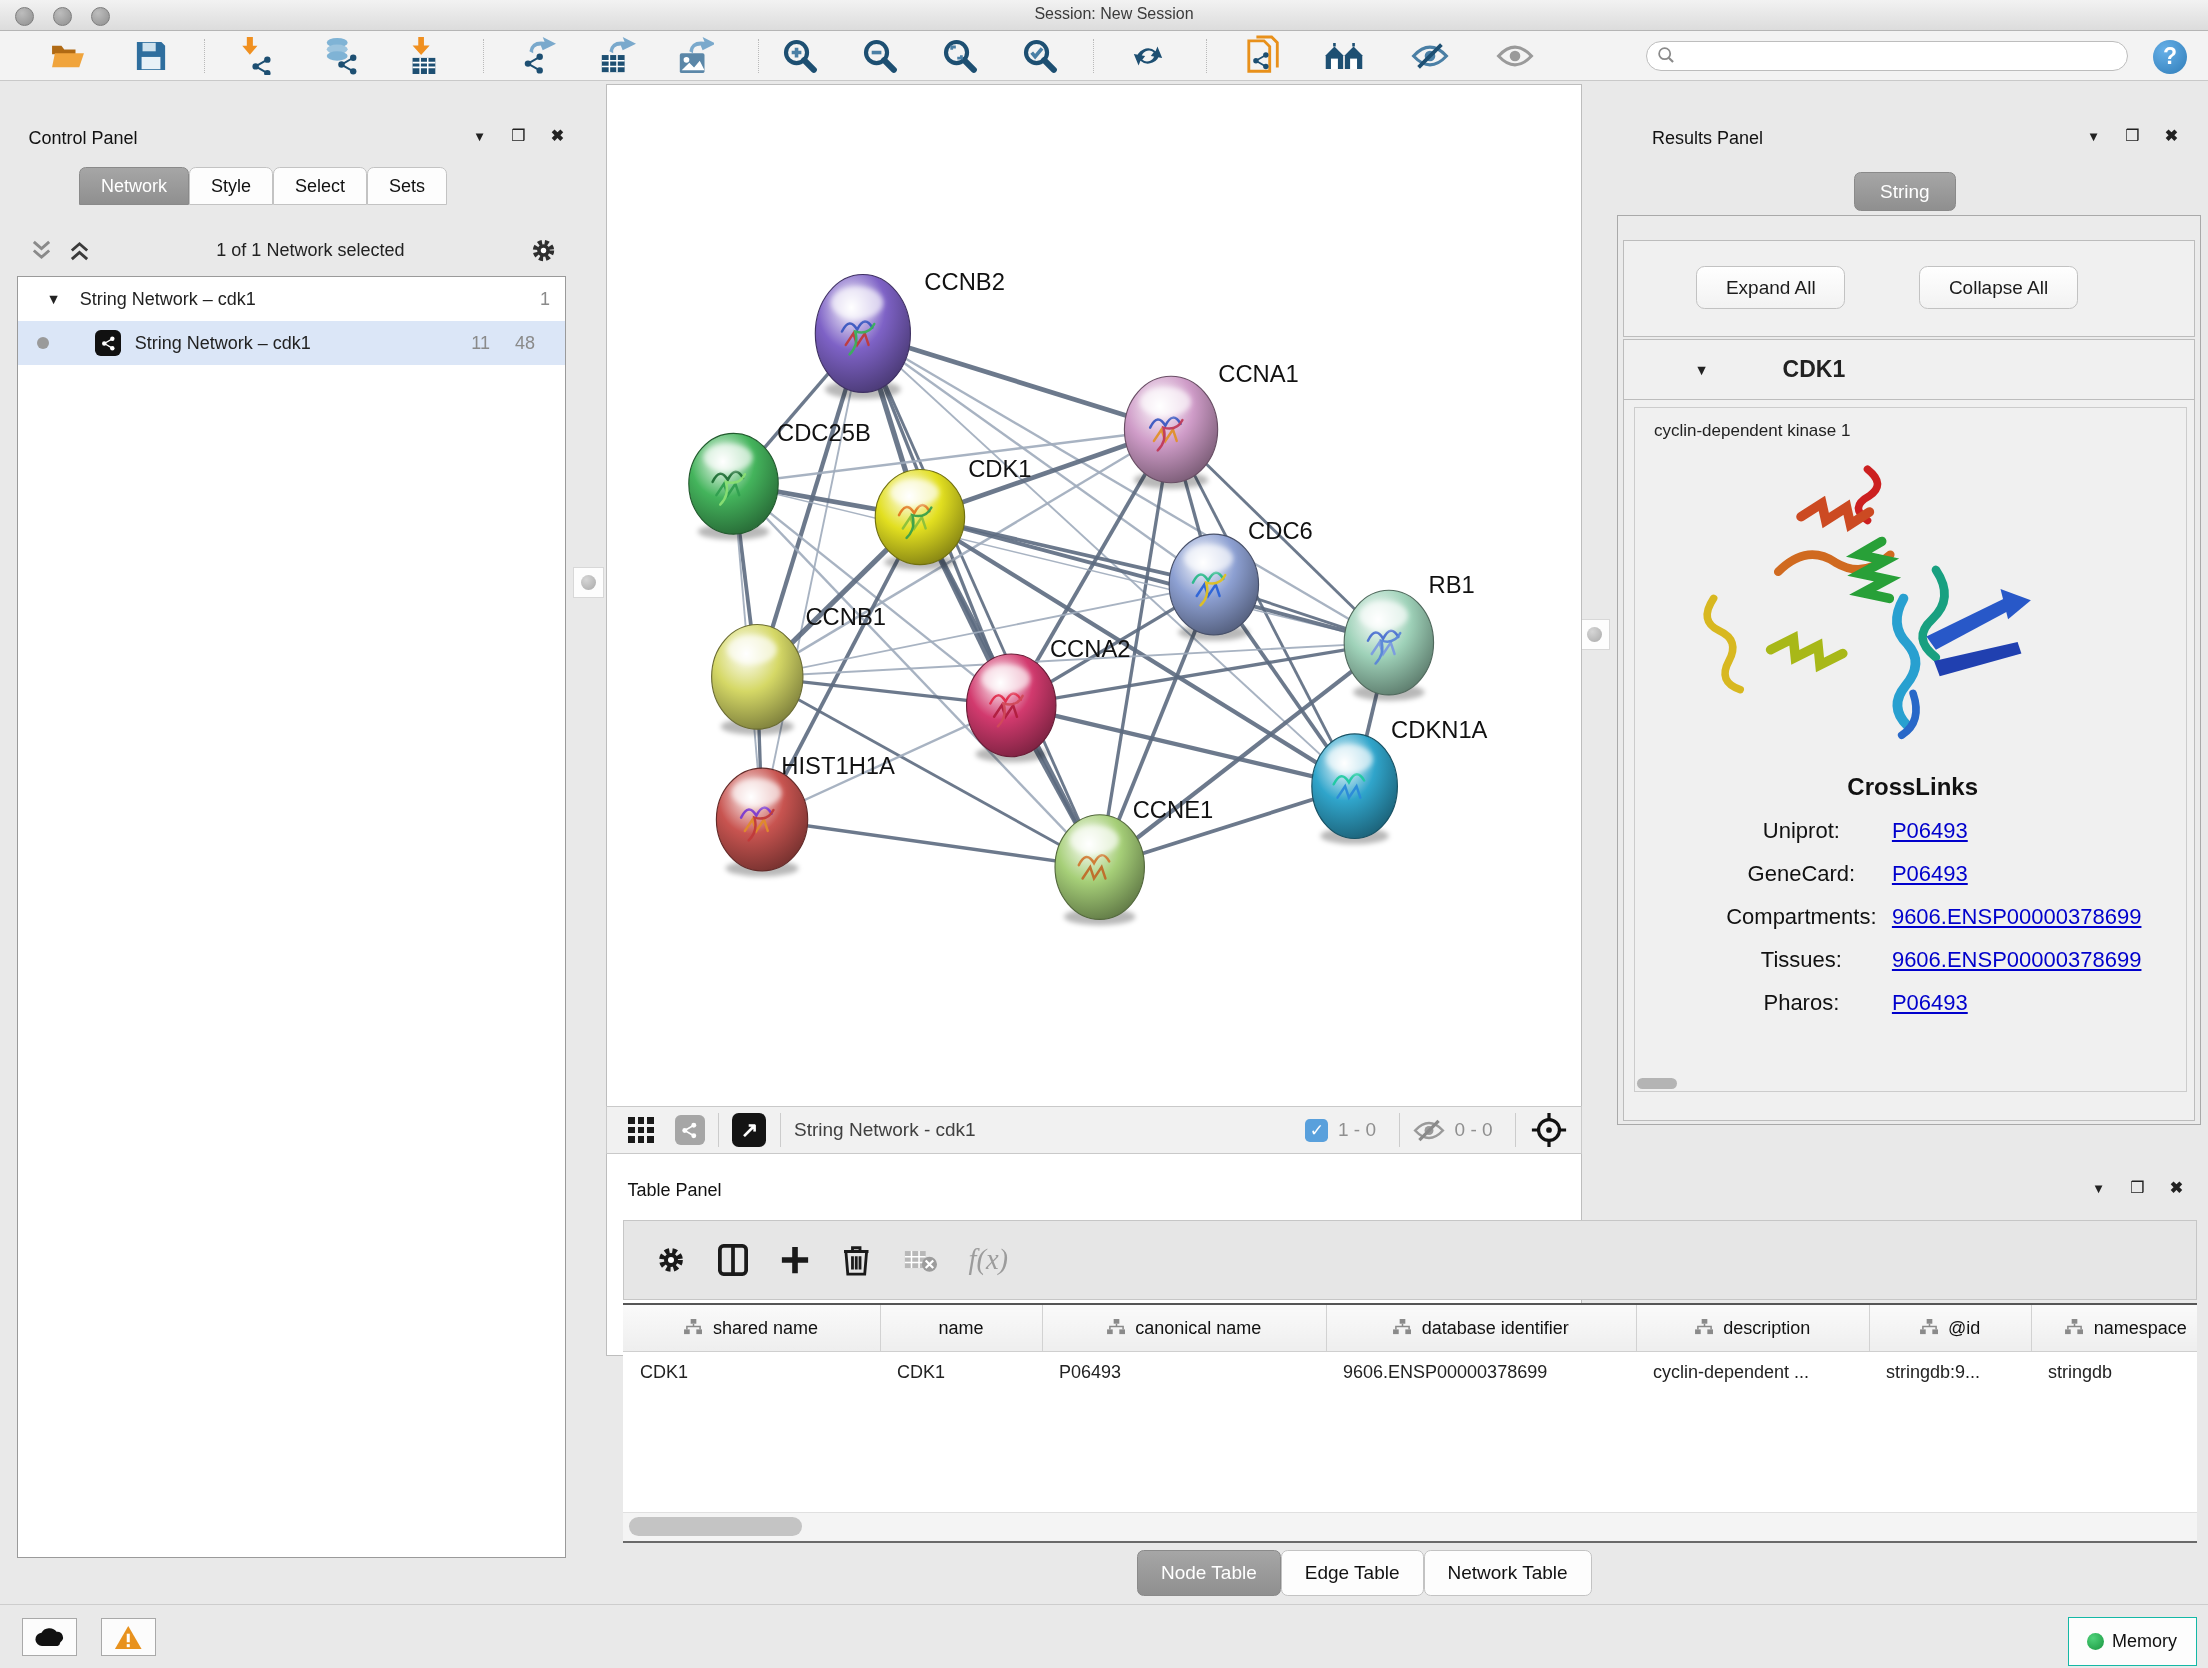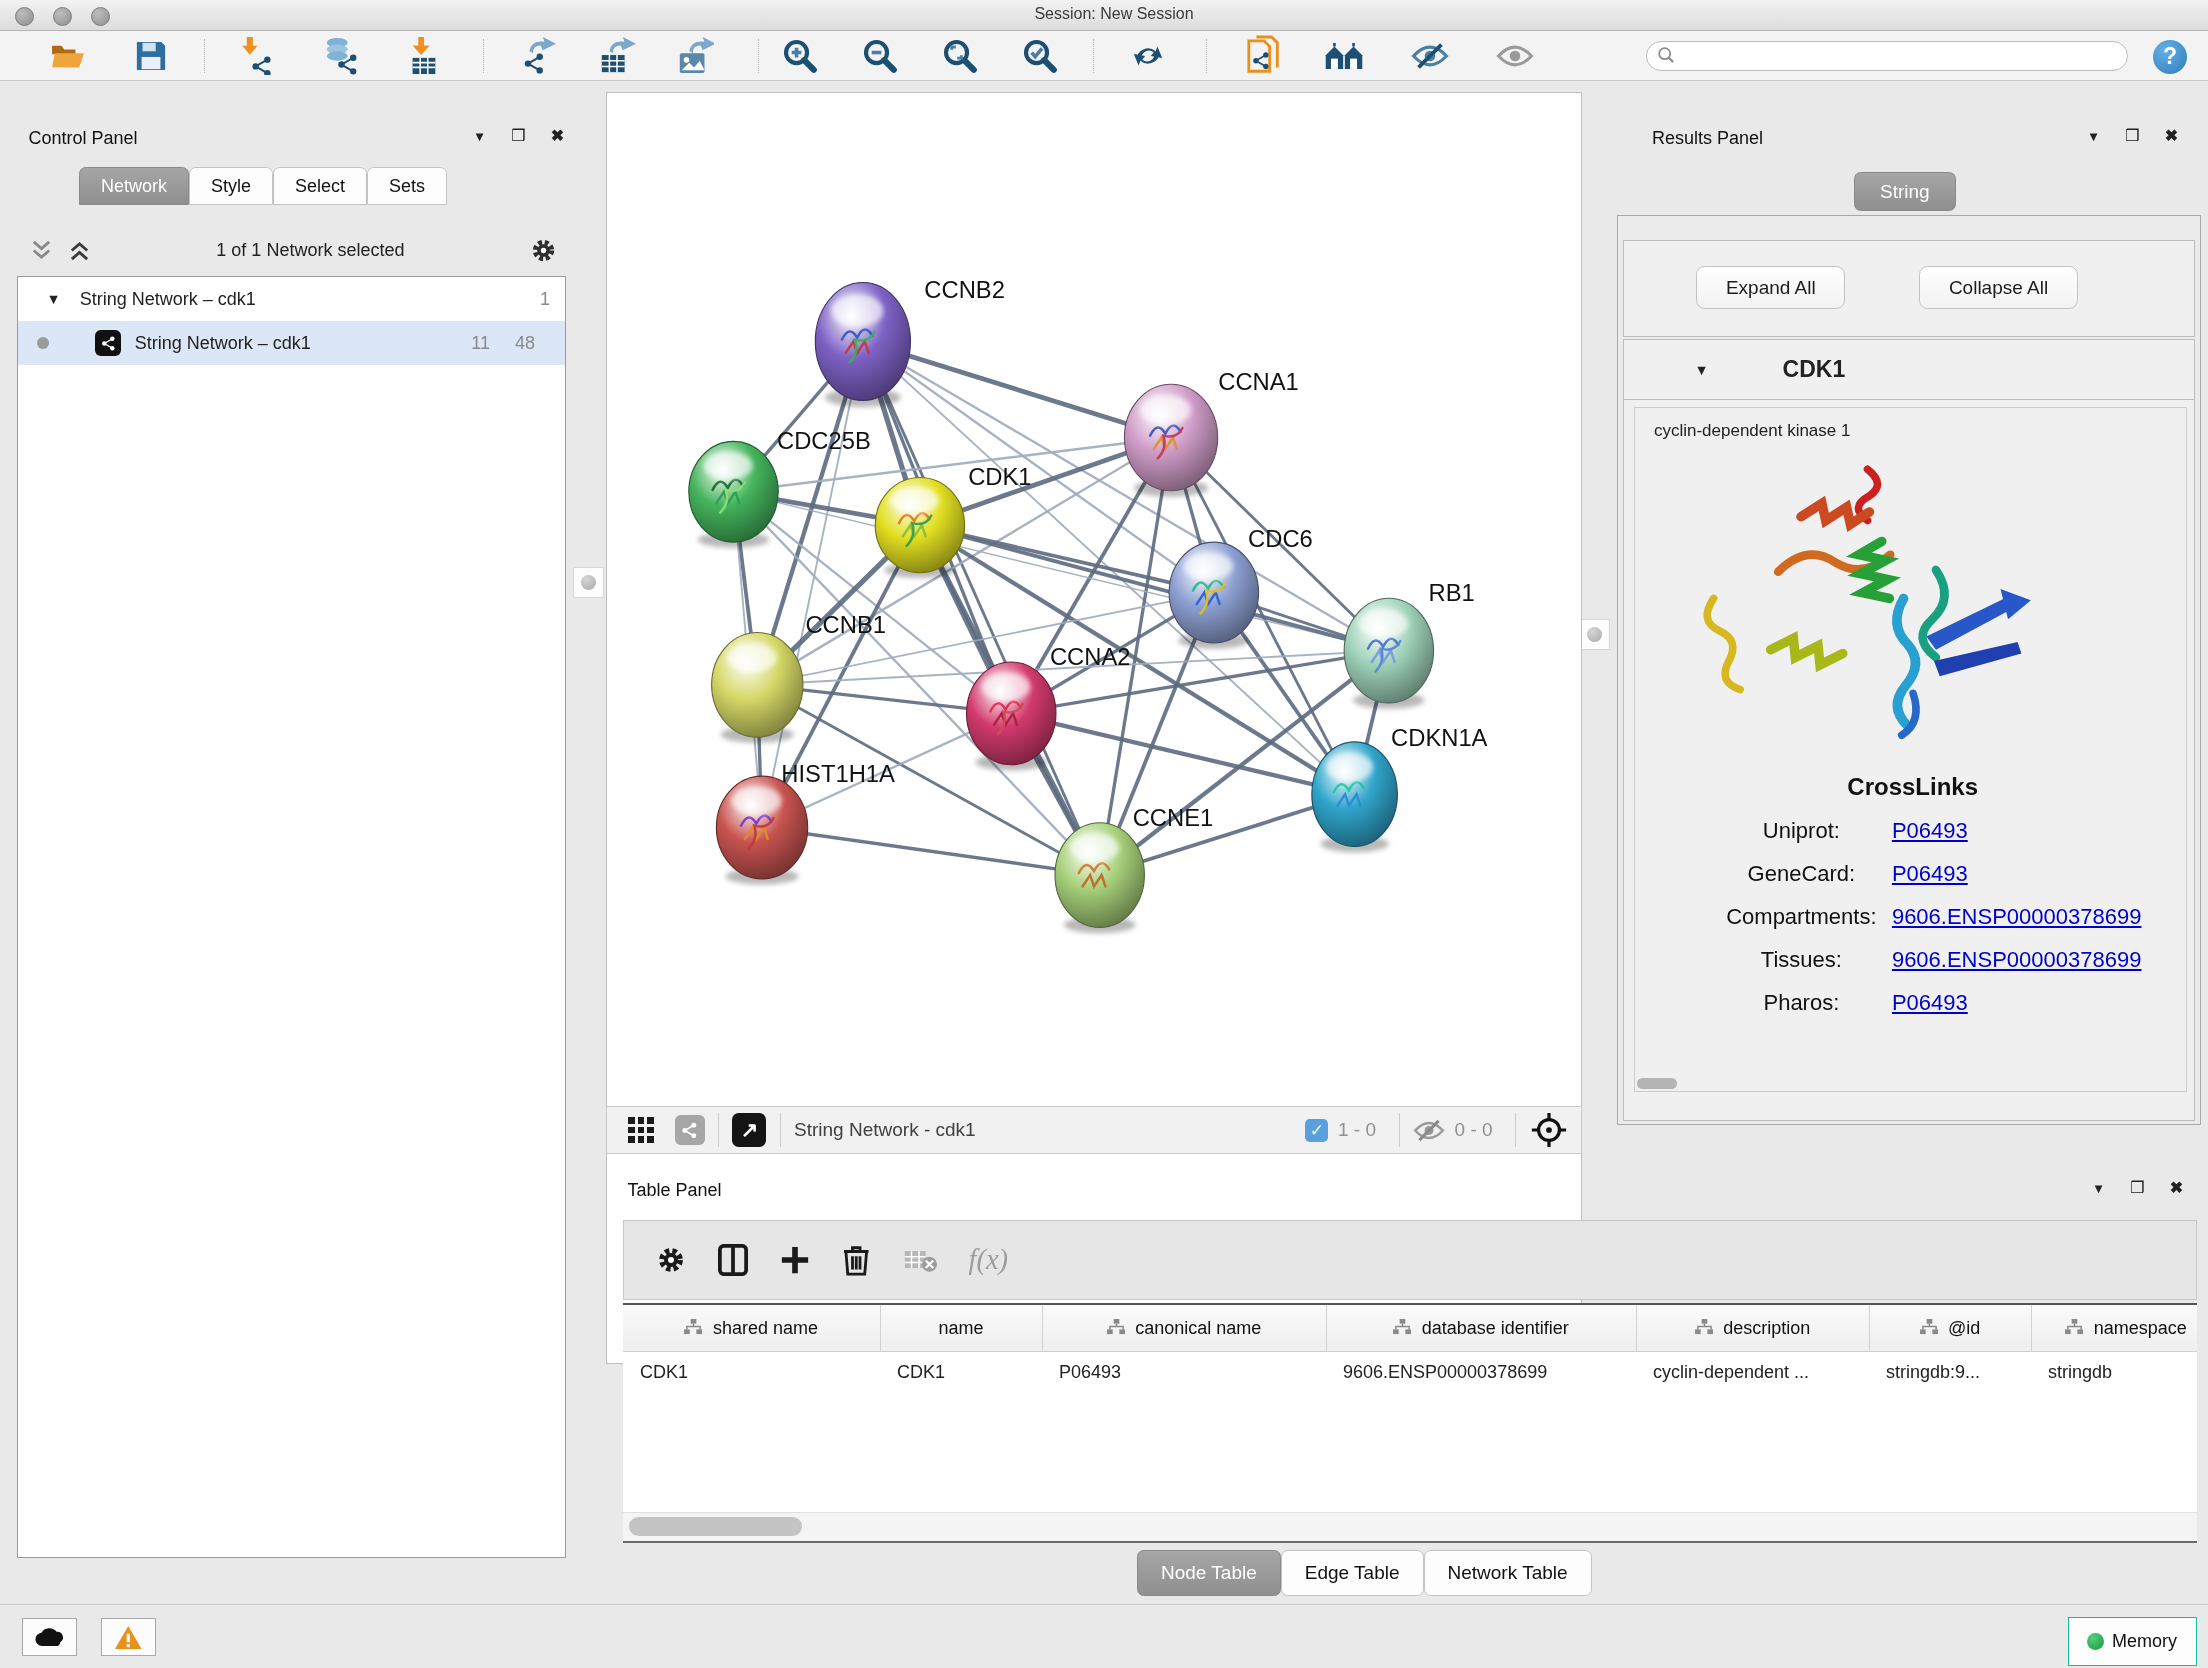--- a/index.html
+++ b/index.html
@@ -42,21 +42,21 @@
   .share-badge{width:26px;height:26px;border-radius:5.7px;background:#111;display:flex;
       align-items:center;justify-content:center;}
   .share-badge.gray{background:#a6a6a6;}
   
   .split-dot{position:absolute;width:28.5px;height:28.5px;background:#fdfdfd;border:1px solid #d8d8d8;
       display:flex;align-items:center;justify-content:center;}
   .split-dot i{width:15px;height:15px;border-radius:50%;
       background:radial-gradient(circle at 35% 30%,#d6d6d6,#a9a9a9);display:block;}
   
   .canvas{position:absolute;left:606px;top:84px;width:976px;height:1272px;background:#fff;
-      border:1px solid #bdbdbd;box-sizing:border-box;margin-top:8px;}
+      border:1px solid #bdbdbd;box-sizing:border-box;}
   .net-toolbar{position:absolute;left:606px;top:1106px;width:976px;height:48px;background:#f1f1f1;
       border:1px solid #c9c9c9;box-sizing:border-box;display:flex;align-items:center;}
   .nt-sep{width:0;height:34px;border-left:1px solid #cccccc;margin:0 13.3px;}
   .grid-ic{display:grid;grid-template-columns:6.7px 6.7px 6.7px;grid-gap:2.9px;}
   .grid-ic b{width:6.7px;height:6.7px;background:#1a1a1a;display:block;}
   .blk-arrow{width:34px;height:34px;background:#141414;border-radius:6.7px;color:#fff;font-size:21px;
       display:flex;align-items:center;justify-content:center;font-weight:bold;}
   .chkbox{width:23px;height:23px;background:#59a0dc;border-radius:4.8px;color:#fff;font-size:17px;
       display:flex;align-items:center;justify-content:center;}
   .cnt-txt{color:#8f8f8f;font-size:19px;margin:0 9.5px;}

